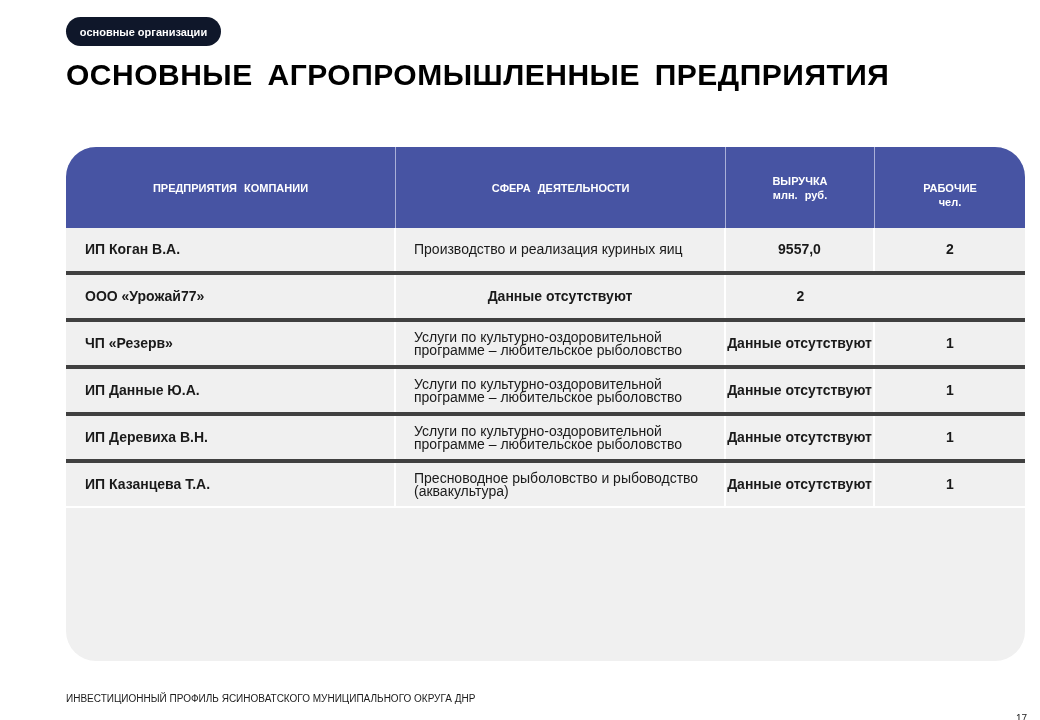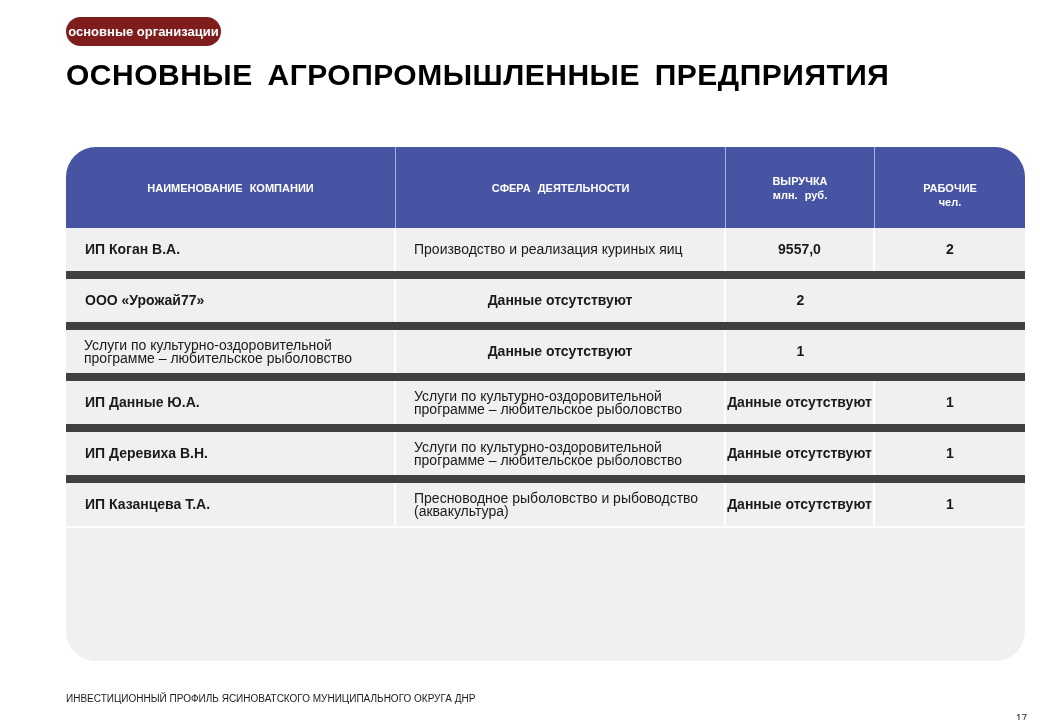--- a/index.html
+++ b/index.html
@@ -2,22 +2,22 @@
 <html><head>
   <meta charset="utf-8">
   <style>
     html, body { margin: 0; padding: 0; }
     body {
       width: 1040px; height: 720px; background: #ffffff; position: relative; overflow: hidden;
       font-family: "Liberation Sans", sans-serif; color: #1a1a1a;
     }
     .tag {
       position: absolute; left: 66px; top: 17px; width: 155px; height: 29px;
-      background: #7f1d1d; border-radius: 15px; color: #fff;
-      font-size: 13px; font-weight: bold; display: flex; align-items: center; justify-content: center;
+      background: #0f172a; border-radius: 15px; color: #fff;
+      font-size: 11px; font-weight: bold; display: flex; align-items: center; justify-content: center;
     }
     .title {
       position: absolute; left: 66px; top: 58px; font-size: 30px; font-weight: bold;
       color: #000; letter-spacing: 0.5px; word-spacing: 6px; white-space: nowrap;
     }
     .panel {
       position: absolute; left: 66px; top: 147px; width: 959px; height: 514px;
       background: #f0f0f0; border-radius: 30px; overflow: hidden;
     }
     .thead {
@@ -25,21 +25,21 @@
       background: #4754a3;
     }
     .th {
       color: #fff; font-size: 11px; font-weight: bold; text-align: center;
       display: flex; flex-direction: column; align-items: center; justify-content: center;
       border-right: 1px solid #aab0d8; line-height: 14px; word-spacing: 4px;
     }
     .th:last-child { border-right: none; margin-top: 15px; }
     .row {
       display: grid; grid-template-columns: 330px 330px 149px 150px; height: 43px;
-      border-top: 8px solid #404040;
+      border-top: 4px solid #404040;
     }
     .row:first-of-type { border-top: none; }
     .td {
       display: flex; align-items: center; font-size: 14px; border-right: 2px solid #ffffff;
       line-height: 13px;
     }
     .td:last-child { border-right: none; }
     .td.name { font-weight: bold; padding-left: 19px; }
     .td.sphere { padding-left: 18px; padding-right: 12px; }
     .td.rev, .td.work { justify-content: center; font-weight: bold; }
@@ -52,21 +52,21 @@
   </style>
 </head>
 <body>
 
 <div class="tag">основные организации</div>
 <div class="title">ОСНОВНЫЕ АГРОПРОМЫШЛЕННЫЕ ПРЕДПРИЯТИЯ</div>
 
 <div class="panel">
   <div class="thead">
     <div class="th">
-      <span>НАИМЕНОВАНИЕ КОМПАНИИ</span>
+      <span>ПРЕДПРИЯТИЯ КОМПАНИИ</span>
     </div>
     <div class="th">
       <span>СФЕРА ДЕЯТЕЛЬНОСТИ</span>
     </div>
     <div class="th">
       <span>ВЫРУЧКА</span>
       <span>млн. руб.</span>
     </div>
     <div class="th">
       <span>РАБОЧИЕ</span>
@@ -80,20 +80,21 @@
       <div class="td sphere">Производство и реализация куриных яиц</div>
       <div class="td rev">9557,0</div>
       <div class="td work">2</div>
     </div>
     <div class="row">
       <div class="td name">ООО «Урожай77»</div>
       <div class="td rev">Данные отсутствуют</div>
       <div class="td work">2</div>
     </div>
     <div class="row">
+      <div class="td name">ЧП «Резерв»</div>
       <div class="td sphere">Услуги по культурно-оздоровительной программе – любительское рыболовство</div>
       <div class="td rev">Данные отсутствуют</div>
       <div class="td work">1</div>
     </div>
     <div class="row">
       <div class="td name">ИП Данные Ю.А.</div>
       <div class="td sphere">Услуги по культурно-оздоровительной программе – любительское рыболовство</div>
       <div class="td rev">Данные отсутствуют</div>
       <div class="td work">1</div>
     </div>

